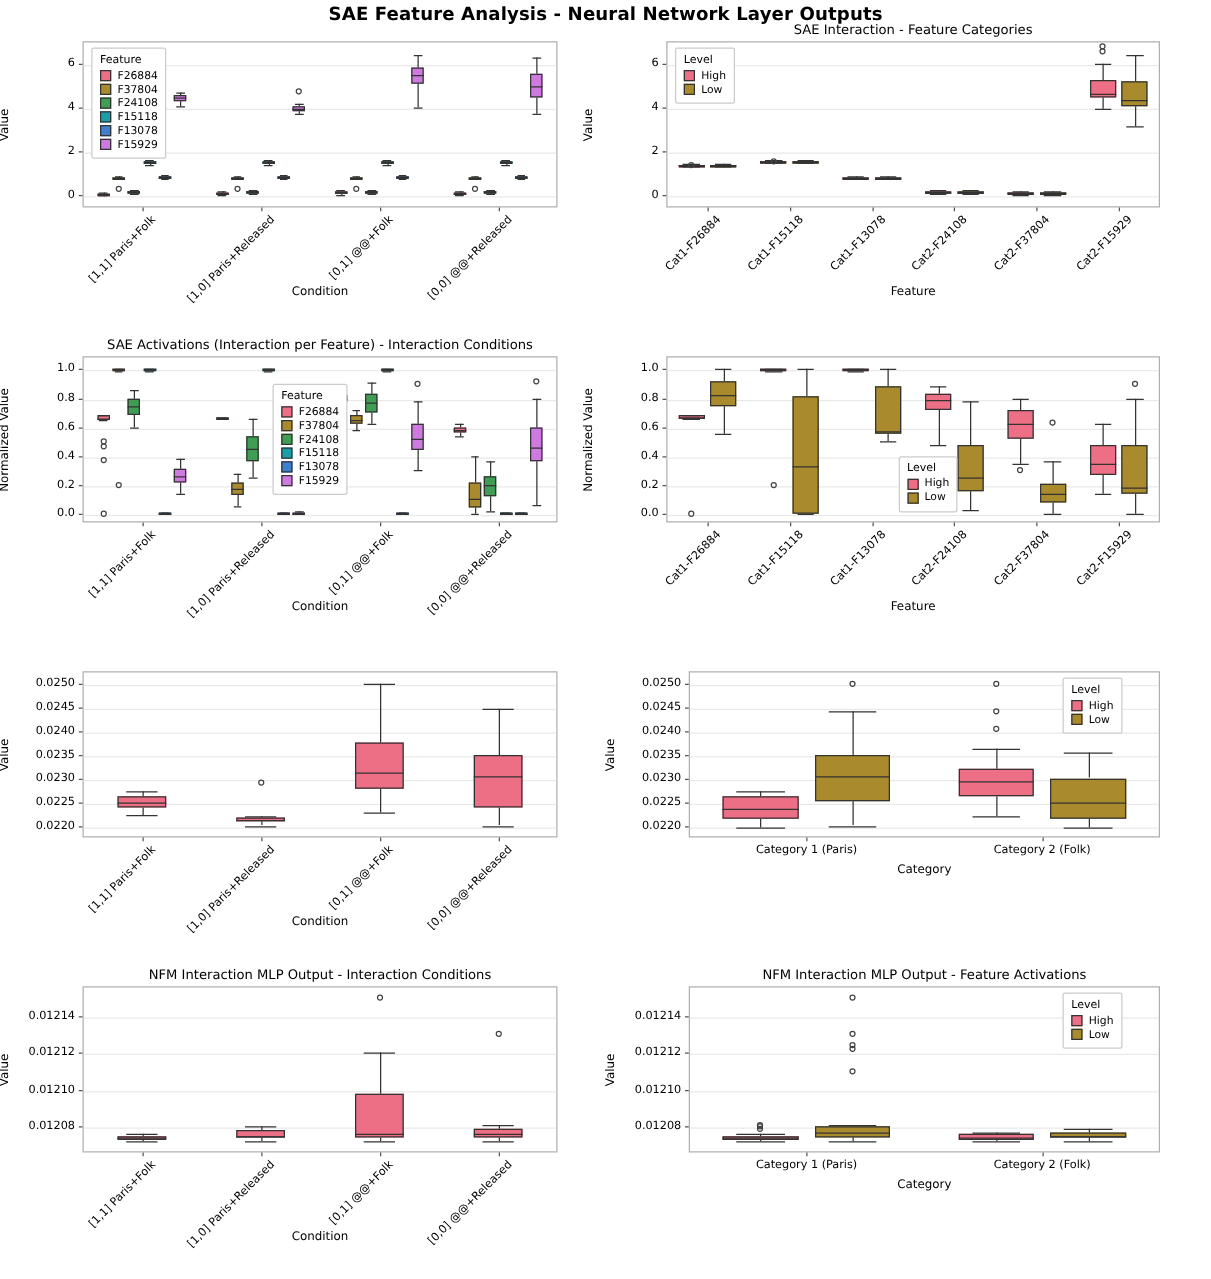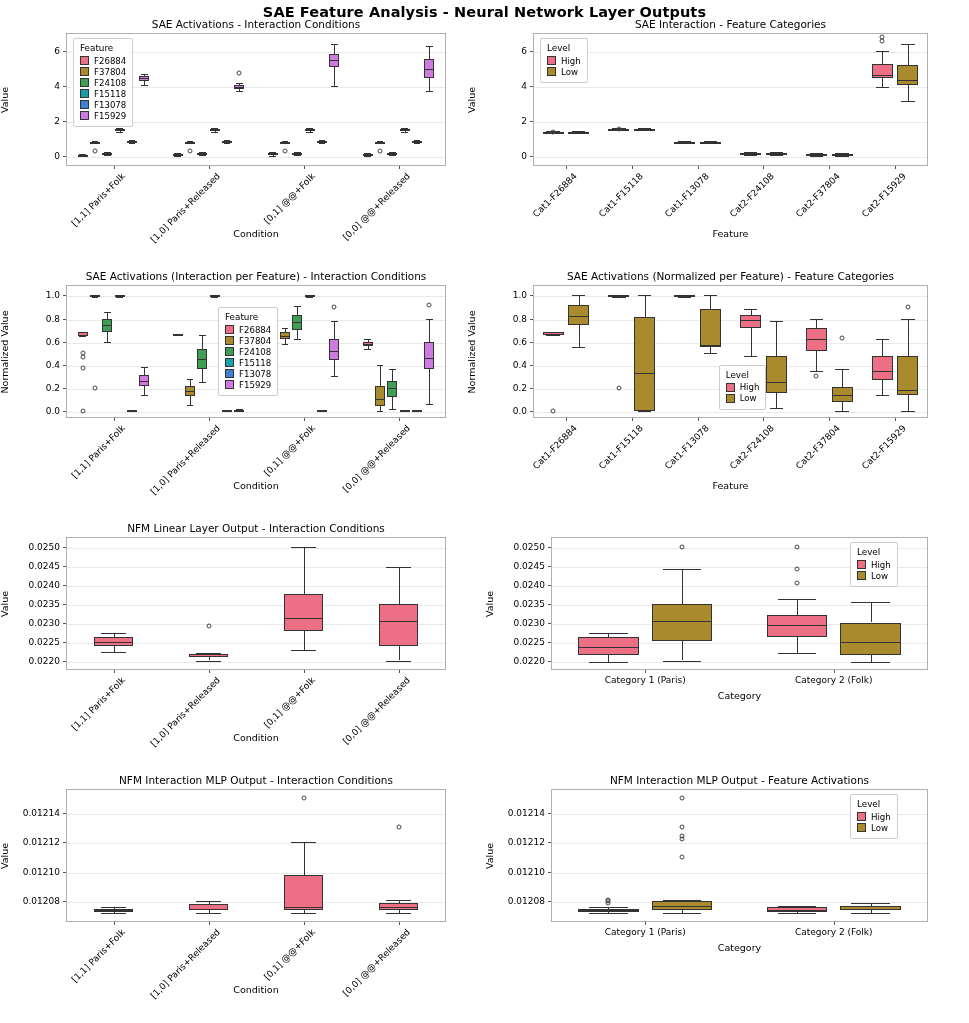--- a/index.html
+++ b/index.html
@@ -28,21 +28,20 @@
   .legend .li{display:flex;align-items:center;gap:5px;height:11px;}
   .legend .sw{width:9px;height:9px;border:1px solid #333;box-sizing:border-box;display:inline-block;}
 </style>
 </head>
 <body>
 
 <div class="fig">
   <div class="suptitle">SAE Feature Analysis - Neural Network Layer Outputs</div>
   <div id="panels">
       <div class="panel" style="left: 0px; top: 0px; width: 969px; height: 1023px;">
-        <div class="ptitle" style="left: 66px; top: 18px; width: 380px;">SAE Activations - Interaction Conditions</div>
         <div class="axes" style="left: 66px; top: 33px; width: 380px; height: 133px;">
           <div class="grid">
             <i style="top: 123.311px;"></i>
             <i style="top: 88.0795px;"></i>
             <i style="top: 52.8477px;"></i>
             <i style="top: 17.6159px;"></i>
           </div>
         </div>
         <div class="ytick" style="left: 8px; top: 156.311px; width: 52px;">0</div>
         <div class="ytickmark" style="left: 63px; top: 156.311px;"></div>
@@ -594,21 +593,20 @@
             <span class="sw" style="background: rgb(63, 127, 208);"></span>
             <span>F13078</span>
           </div>
           <div class="li">
             <span class="sw" style="background: rgb(207, 122, 224);"></span>
             <span>F15929</span>
           </div>
         </div>
       </div>
       <div class="panel" style="left: 0px; top: 0px; width: 969px; height: 1023px;">
-        <div class="ptitle" style="left: 533px; top: 270px; width: 395px;">SAE Activations (Normalized per Feature) - Feature Categories</div>
         <div class="axes" style="left: 533px; top: 285px; width: 395px; height: 133px;">
           <div class="grid">
             <i style="top: 126.061px;"></i>
             <i style="top: 102.93px;"></i>
             <i style="top: 79.8px;"></i>
             <i style="top: 56.6696px;"></i>
             <i style="top: 33.5391px;"></i>
             <i style="top: 10.4087px;"></i>
           </div>
         </div>
@@ -733,21 +731,20 @@
             <span class="sw" style="background: rgb(237, 111, 133);"></span>
             <span>High</span>
           </div>
           <div class="li">
             <span class="sw" style="background: rgb(169, 138, 44);"></span>
             <span>Low</span>
           </div>
         </div>
       </div>
       <div class="panel" style="left: 0px; top: 0px; width: 969px; height: 1023px;">
-        <div class="ptitle" style="left: 66px; top: 522px; width: 380px;">NFM Linear Layer Output - Interaction Conditions</div>
         <div class="axes" style="left: 66px; top: 537px; width: 380px; height: 133px;">
           <div class="grid">
             <i style="top: 123.5px;"></i>
             <i style="top: 104.5px;"></i>
             <i style="top: 85.5px;"></i>
             <i style="top: 66.5px;"></i>
             <i style="top: 47.5px;"></i>
             <i style="top: 28.5px;"></i>
             <i style="top: 9.5px;"></i>
           </div>

